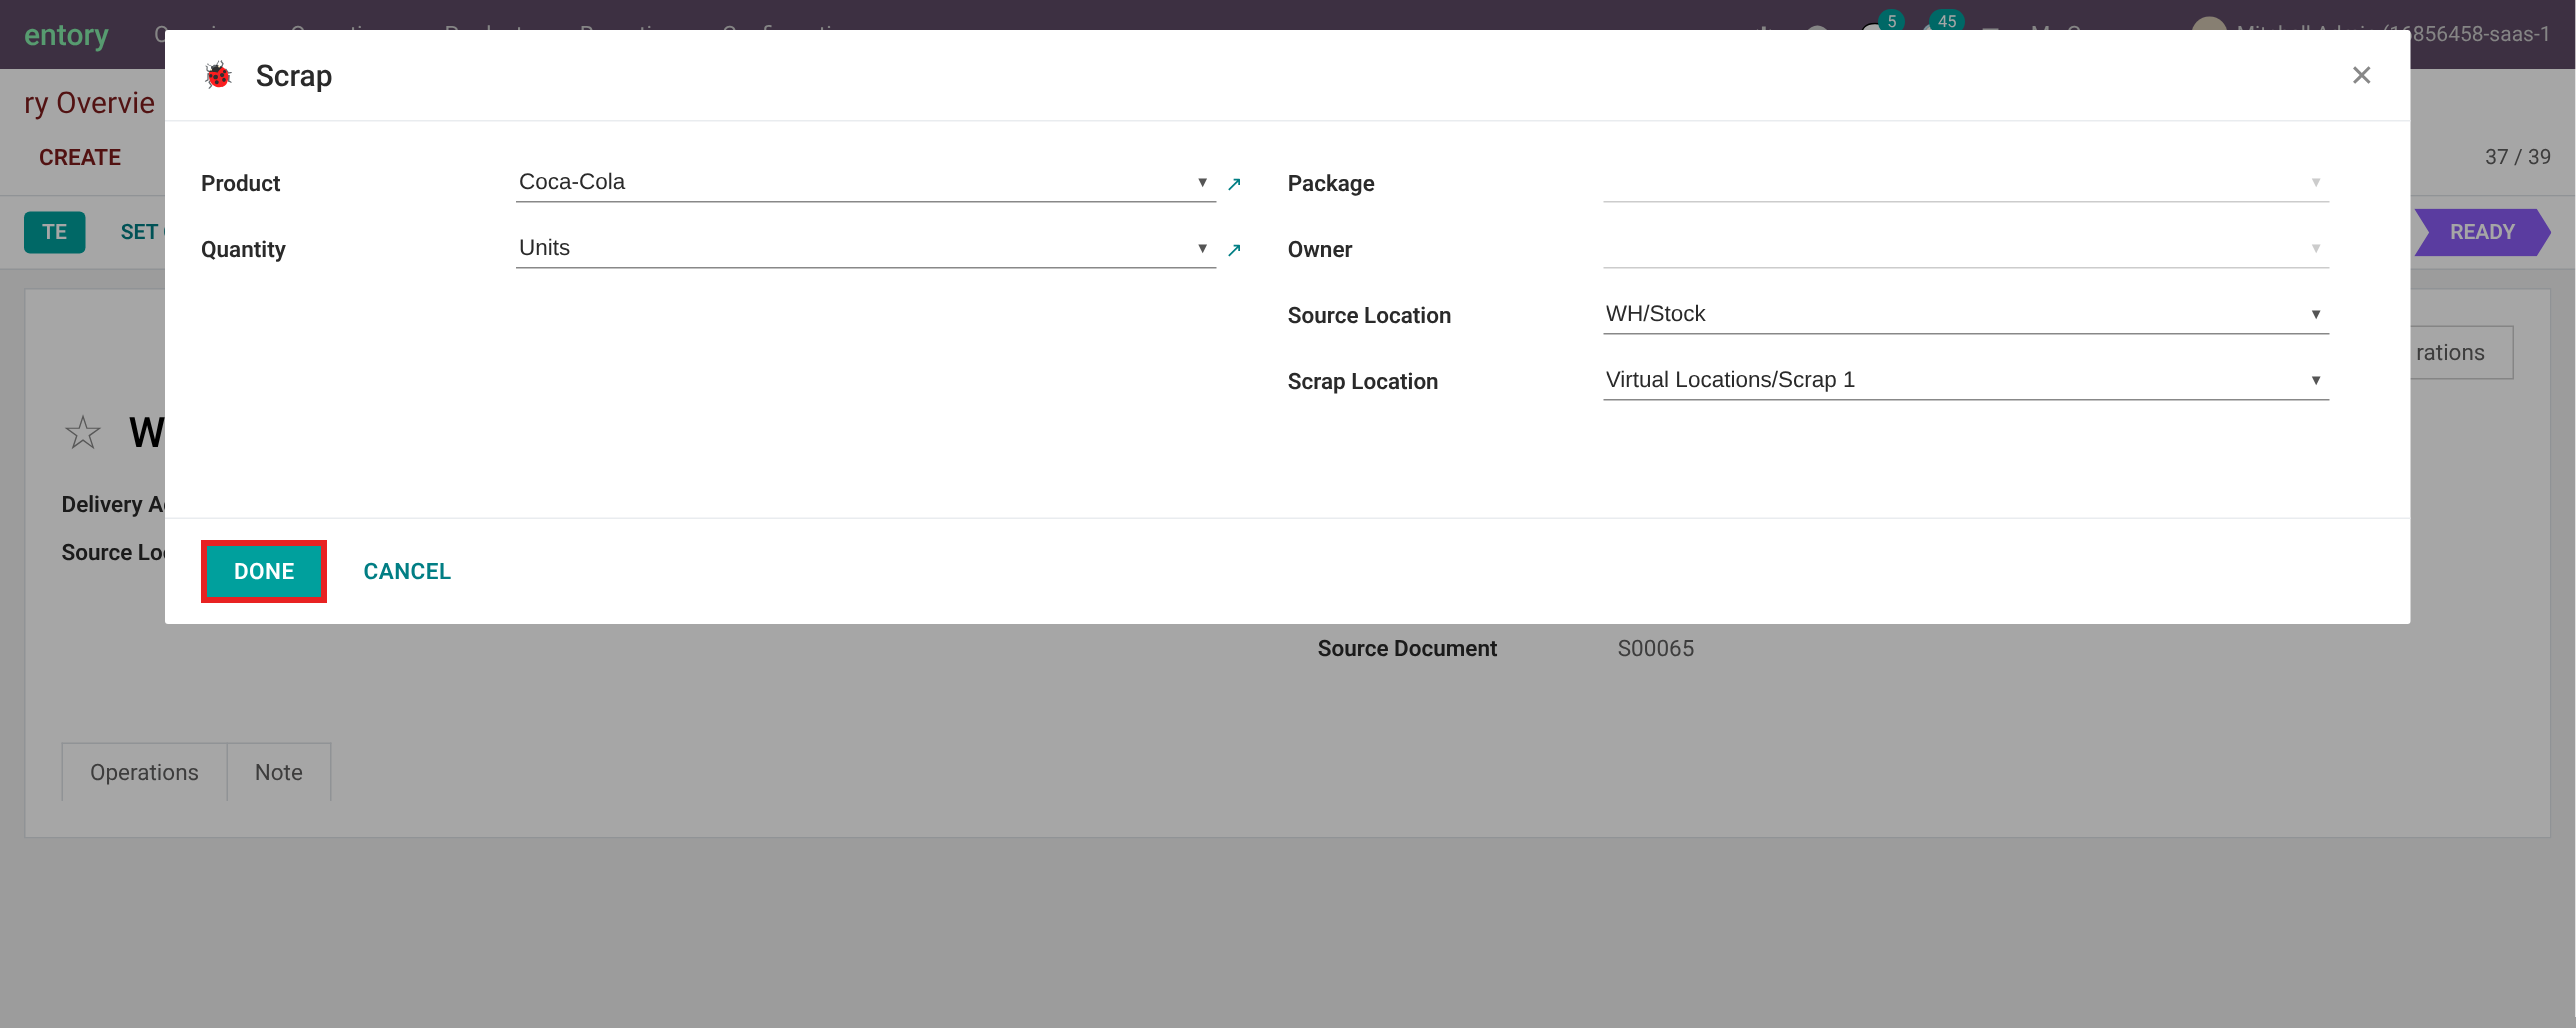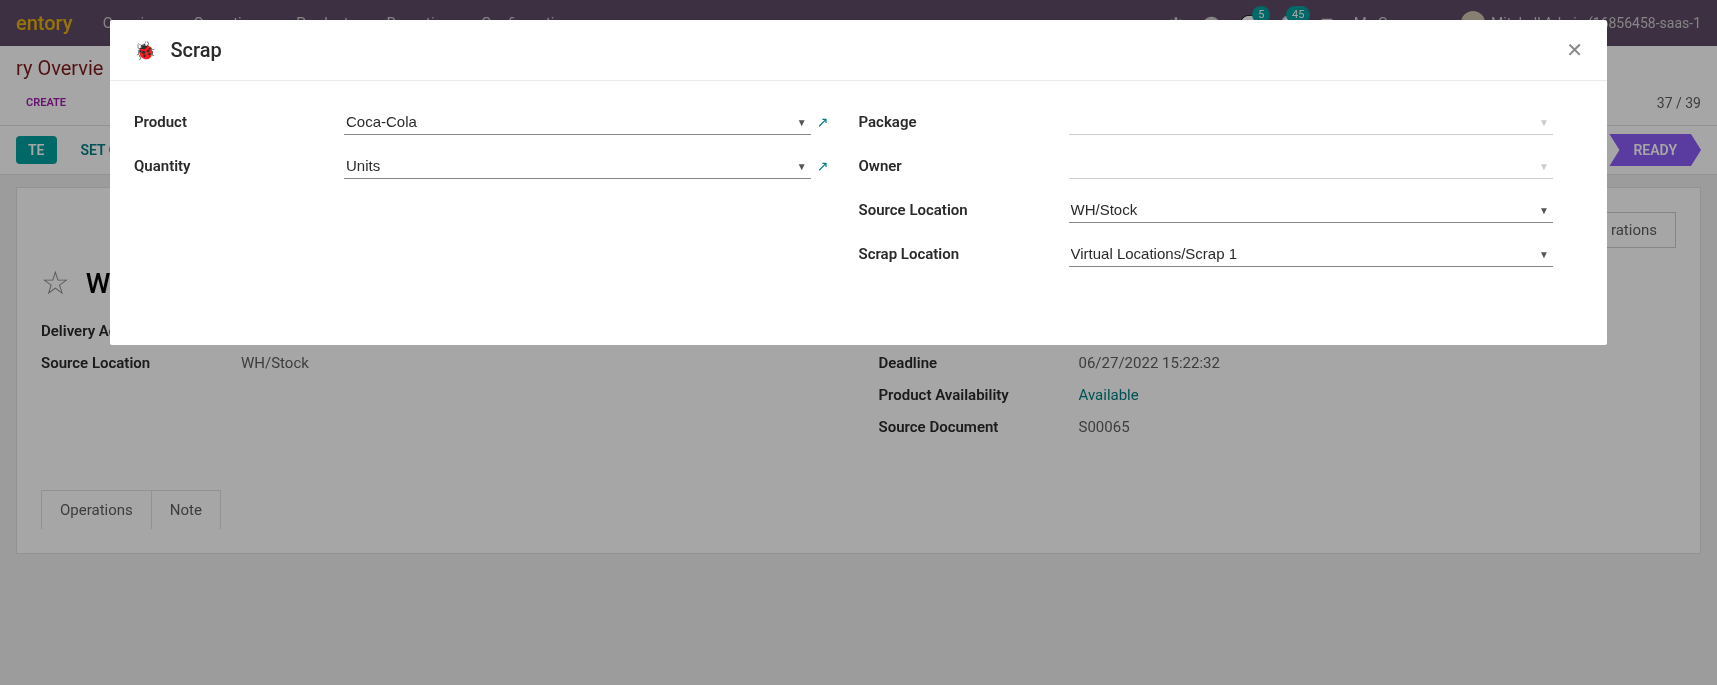--- a/index.html
+++ b/index.html
@@ -21,21 +21,21 @@
       height: 46px;
       display: flex;
       align-items: center;
       padding: 0 16px;
       color: #fff;
       position: relative;
     }
     .navbar-brand {
       font-size: 20px;
       font-weight: 500;
-      color: #eab308;
+      color: #86efac;
       margin-right: 30px;
     }
     .navbar-menu {
       display: flex;
       gap: 30px;
     }
     .navbar-item {
       color: #ccc;
       font-size: 15px;
       cursor: pointer;
@@ -92,23 +92,23 @@
       display: flex;
       align-items: center;
       justify-content: space-between;
     }
     .cp-left {
       display: flex;
       gap: 10px;
       align-items: center;
     }
     .btn-create {
-      color: #a21caf;
-      font-weight: 600;
-      font-size: 11px;
+      color: #7f1d1d;
+      font-weight: 600;
+      font-size: 15px;
       padding: 6px 10px;
       cursor: pointer;
     }
     .pager {
       font-size: 14px;
       color: #5f5e5e;
     }
     
     .status-bar {
       background: #fff;
@@ -537,13 +537,17 @@
         <div class="modal-label">Scrap Location</div>
         <div class="modal-field">
           <div class="select-wrap">
             <input class="input-underline" value="Virtual Locations/Scrap 1" style="">
             <span class="caret">▼</span>
           </div>
         </div>
       </div>
     </div>
   </div>
+  <div class="modal-footer">
+    <div class="btn-done">DONE</div>
+    <div class="btn-cancel-modal">CANCEL</div>
+  </div>
 </div>
 
 </body></html>

